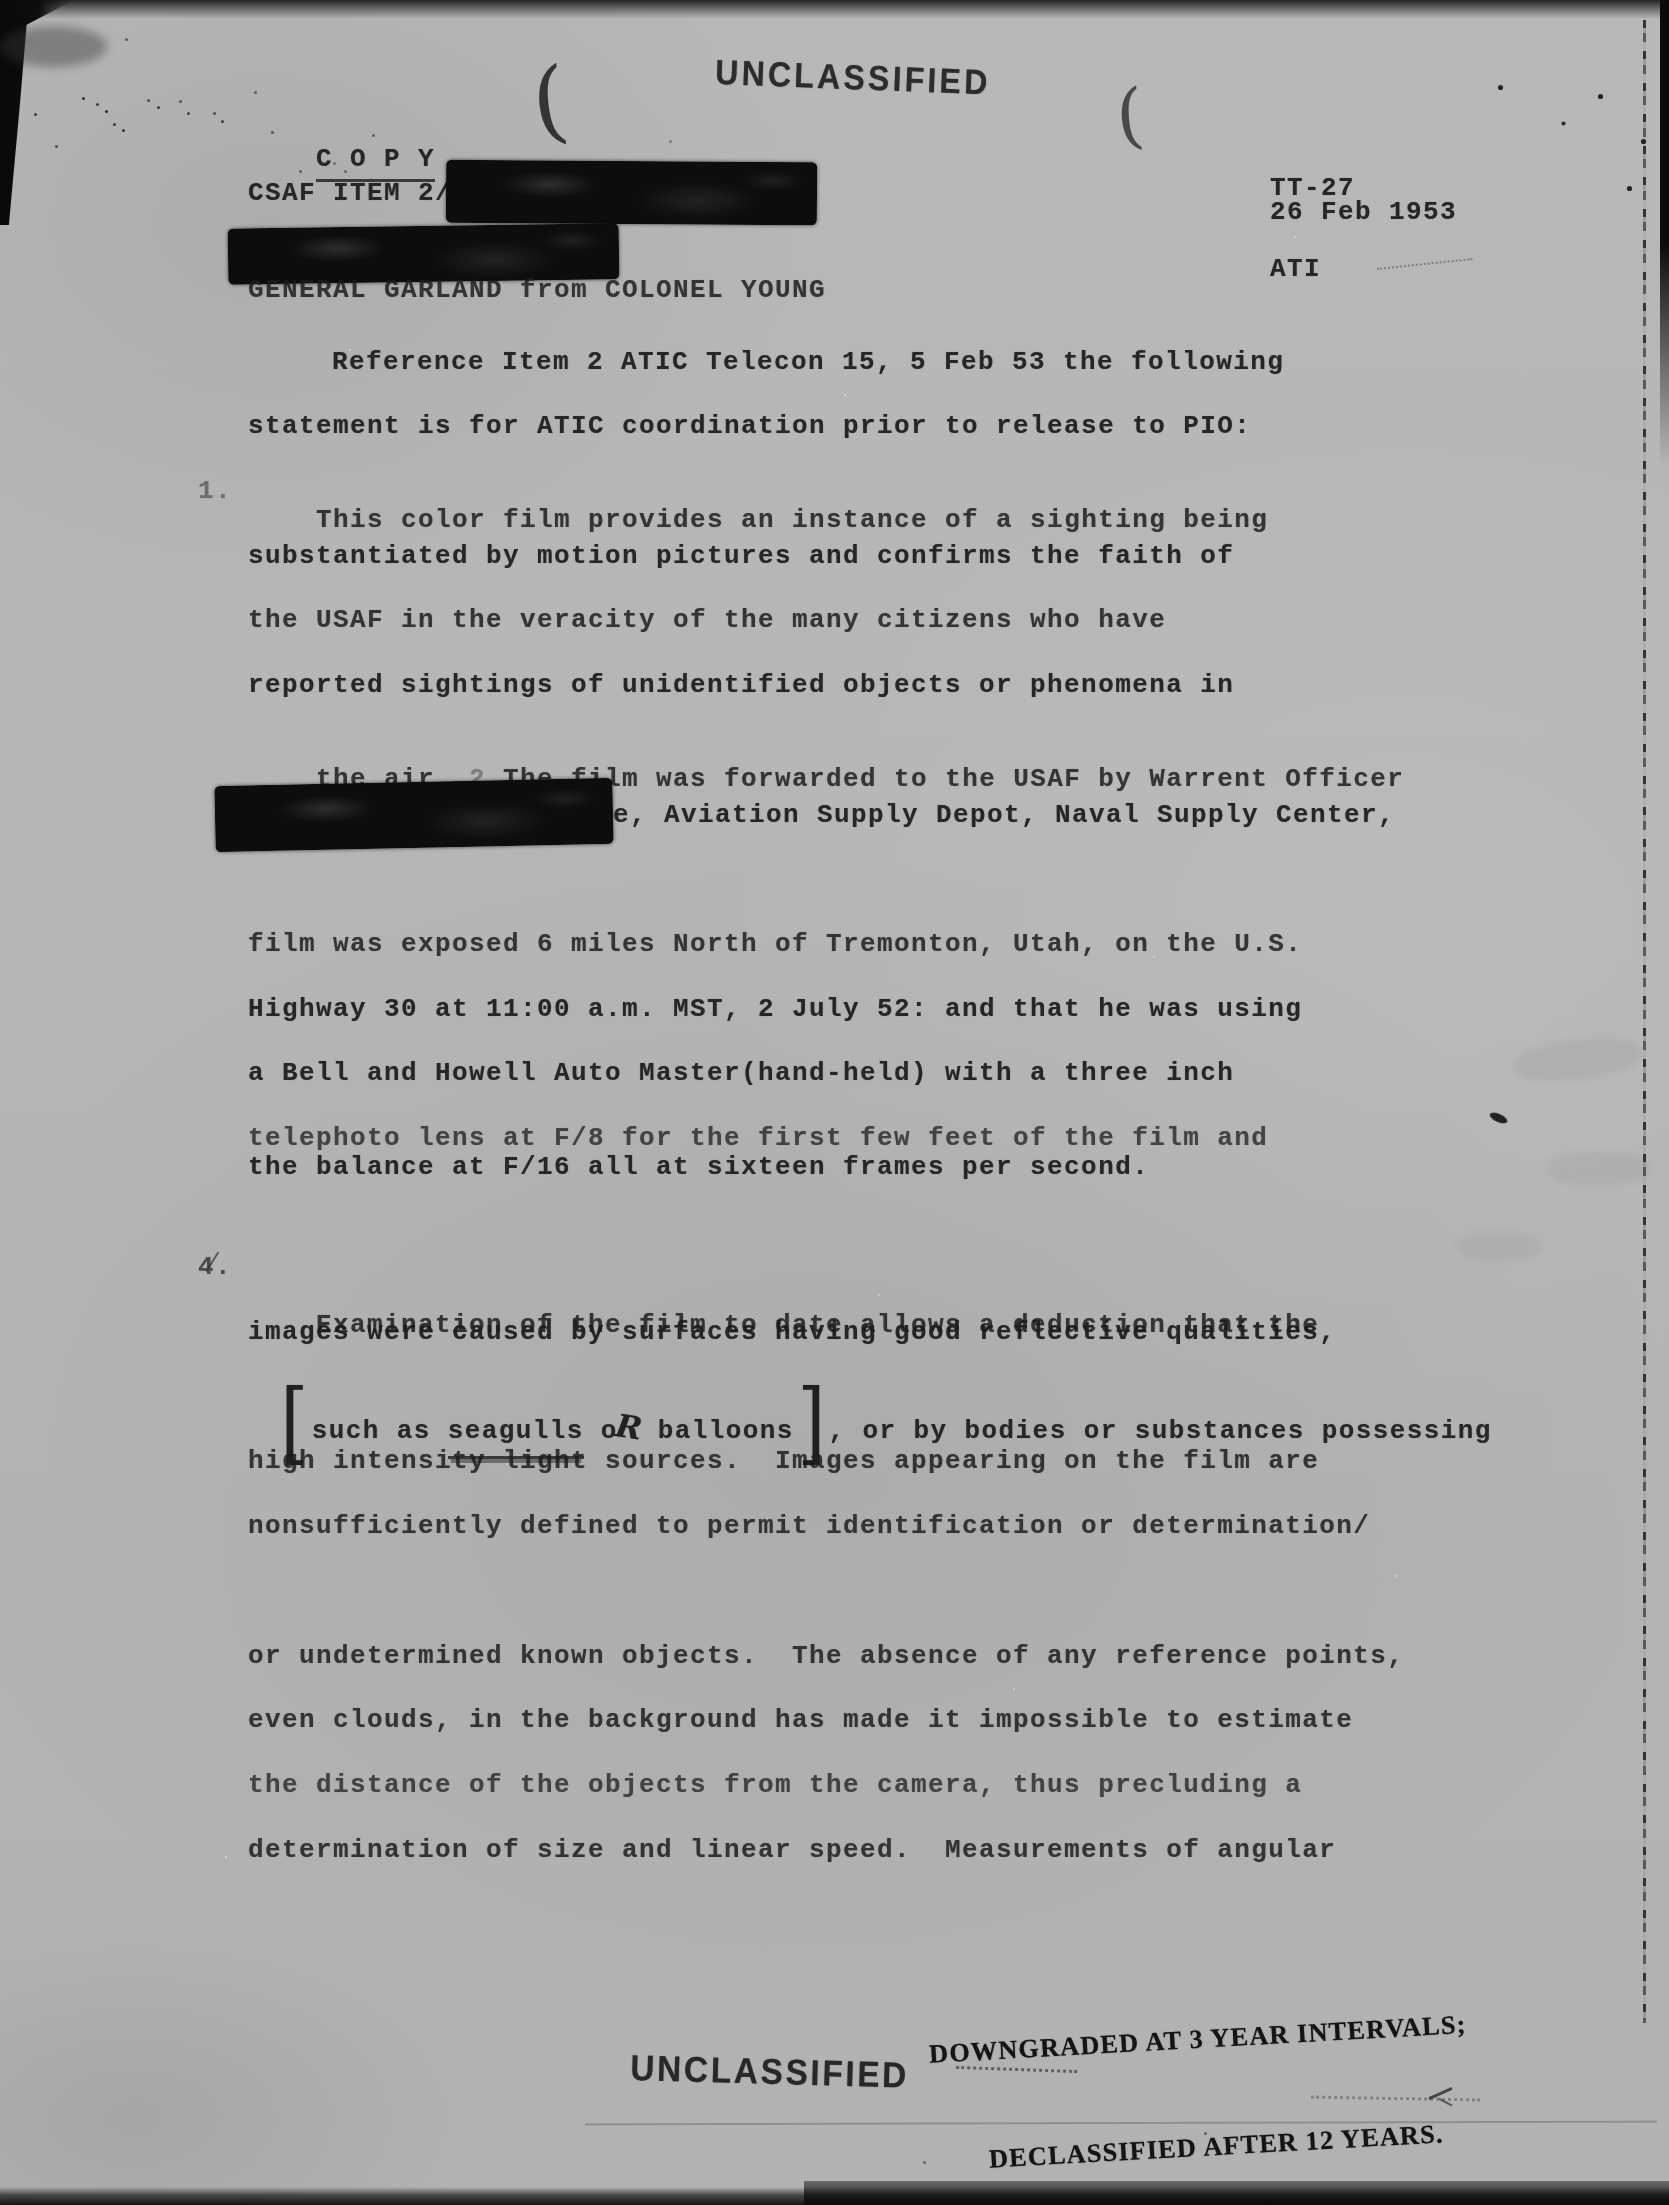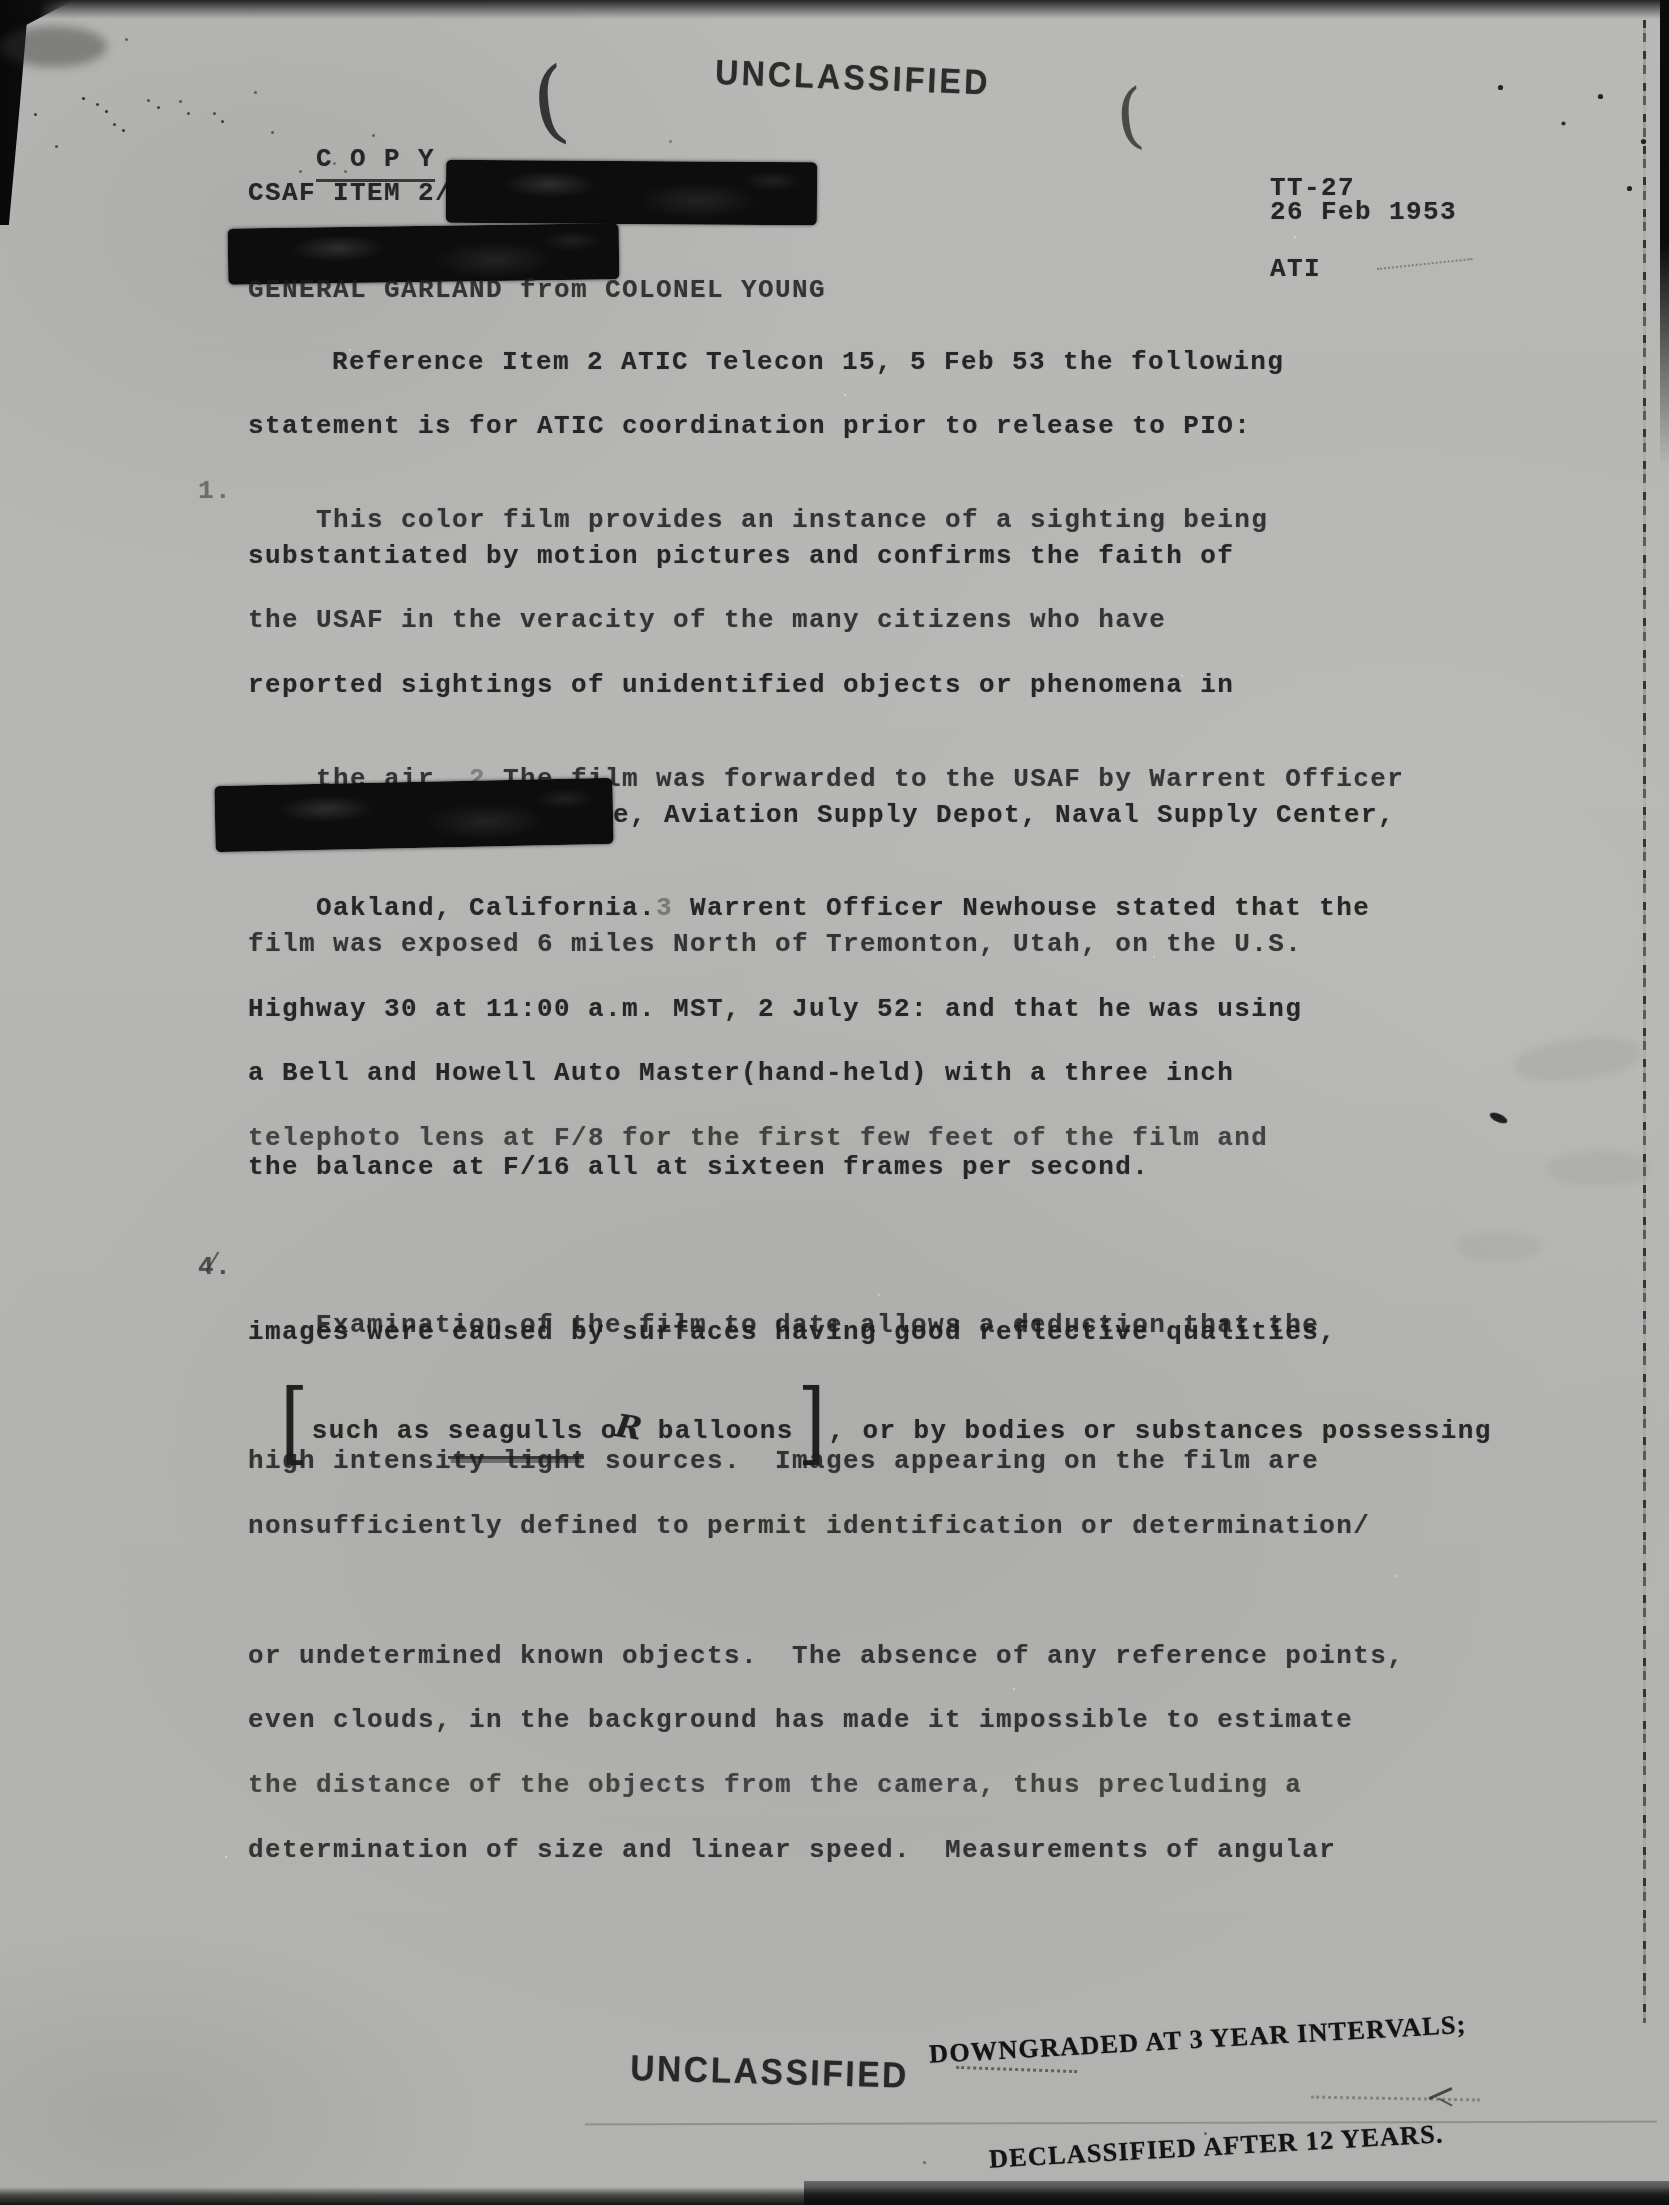--- a/index.html
+++ b/index.html
@@ -167,23 +167,20 @@
     <span class="pmark pmark-light">1.</span><span>This color film provides an instance of a sighting being</span>
   </div>
   <div class="tline ink-90" style="top:542px;">substantiated by motion pictures and confirms the faith of</div>
   <div class="tline ink-80" style="top:606px;">the USAF in the veracity of the many citizens who have</div>
   <div class="tline ink-90" style="top:671px;">reported sightings of unidentified objects or phenomena in</div>
   <div class="tline ink-80" style="top:736px;">
     <span>the air. </span><span class="faint">2.</span><span>The film was forwarded to the USAF by Warrent Officer</span>
   </div>
   <div class="redact" style="left:215px;top:782px;width:398px;height:66px;transform:rotate(-1.2deg);"></div>
   <div class="tline ink-90" style="left:613px;top:801px;">e, Aviation Supply Depot, Naval Supply Center,</div>
-  <div class="tline ink-90" style="top:865px;">
-    <span>Oakland, California.</span><span class="faint">3</span><span> Warrent Officer Newhouse stated that the</span>
-  </div>
   <div class="tline ink-80" style="top:930px;">film was exposed 6 miles North of Tremonton, Utah, on the U.S.</div>
   <div class="tline ink-90" style="top:995px;">Highway 30 at 11:00 a.m. MST, 2 July 52: and that he was using</div>
   <div class="tline ink-90" style="top:1059px;">a Bell and Howell Auto Master(hand-held) with a three inch</div>
   <div class="tline ink-70" style="top:1124px;">telephoto lens at F/8 for the first few feet of the film and</div>
   <div class="tline ink-90" style="top:1153px;">the balance at F/16 all at sixteen frames per second.</div>
   <div class="tline ink-80" style="top:1253px;">
     <span class="pmark">4.</span>
     <span class="mark4-slash"></span><span>Examination of the film to date allows a deduction that the</span>
   </div>
   <div class="tline ink-90" style="top:1318px;">images were caused by surfaces having good reflective qualities,</div>

